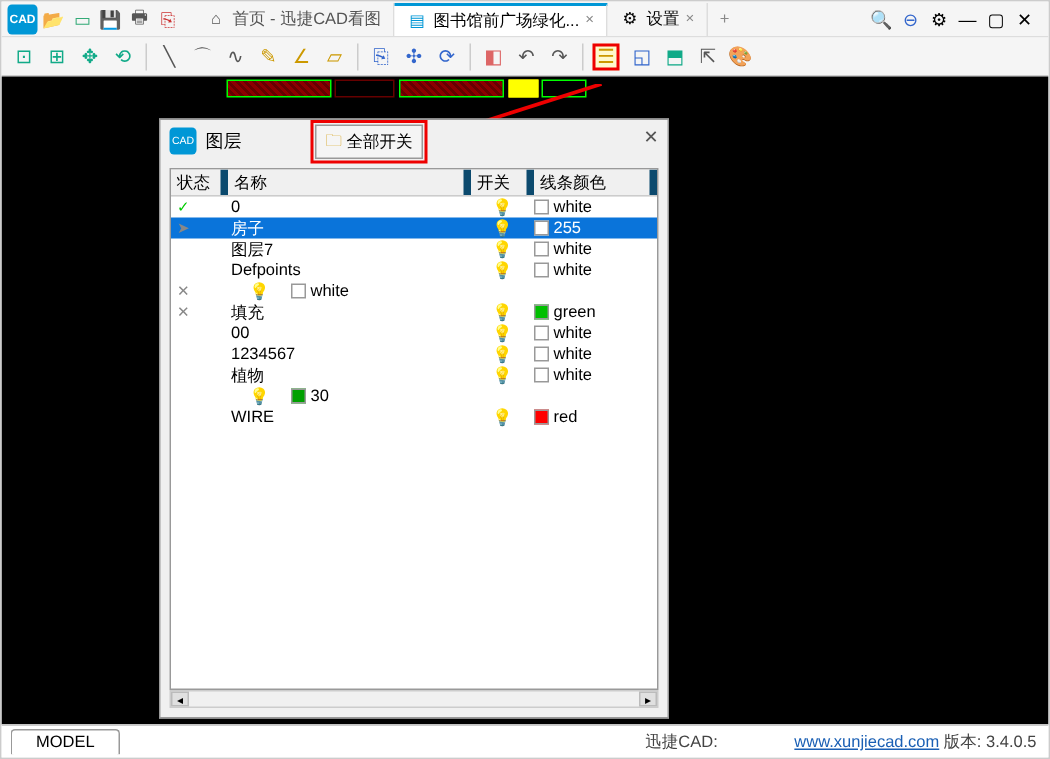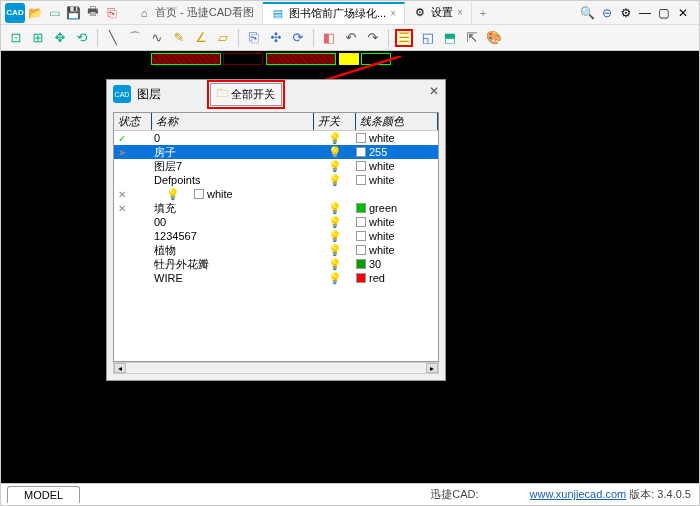--- a/index.html
+++ b/index.html
@@ -25,31 +25,31 @@
 .sep { width: 1px; height: 18px; background: #ccc; }
 .tool { width: 18px; height: 18px; display: flex; align-items: center; justify-content: center; font-size: 13px; cursor: pointer; color: #555; }
 .tool.highlighted { border: 2px solid #e00; padding: 1px; background: #fffacd; }
 
 .canvas { position: absolute; top: 50px; left: 0; right: 0; bottom: 22px; background: #000; }
 .drawing-strip { position: absolute; top: 2px; left: 150px; width: 260px; height: 14px; }
 .strip-part { position: absolute; height: 12px; border: 1px solid #0f0; }
 .strip-red { background: repeating-linear-gradient(45deg, #8b0000, #8b0000 2px, #600 2px, #600 4px); }
 .strip-yellow { background: #ffff00; border-color: #ff0; }
 
-.dialog { position: absolute; top: 78px; left: 105px; width: 340px; height: 302px; background: #f0f0f0; border: 1px solid #999; box-shadow: 2px 2px 6px rgba(0,0,0,0.3); }
+.dialog { position: absolute; top: 78px; left: 105px; width: 340px; height: 400px; background: #f0f0f0; border: 1px solid #999; box-shadow: 2px 2px 6px rgba(0,0,0,0.3); }
 .dlg-title { height: 28px; display: flex; align-items: center; padding: 0 6px; gap: 6px; }
 .dlg-logo { width: 18px; height: 18px; background: #0097d6; border-radius: 3px; color: #fff; font-size: 7px; display: flex; align-items: center; justify-content: center; }
 .dlg-title-text { font-size: 12px; flex: 0 0 auto; }
 .dlg-btn-wrap { margin-left: 40px; border: 2px solid #e00; padding: 1px; }
 .dlg-btn { background: #f5f5f5; border: 1px solid #999; padding: 1px 6px; font-size: 11px; display: flex; align-items: center; gap: 3px; cursor: pointer; }
 .dlg-close { position: absolute; right: 6px; top: 4px; font-size: 12px; cursor: pointer; color: #555; }
 
 .layer-table { position: absolute; top: 32px; left: 6px; right: 6px; bottom: 18px; background: #fff; border: 1px solid #999; overflow: hidden; }
 .lt-head { display: flex; background: #f0f0f0; border-bottom: 1px solid #ccc; font-size: 11px; height: 18px; }
-.lt-head > div { padding: 1px 4px; border-right: 1px solid #0c4a6e; font-style: italic; }
+.lt-head > div { padding: 1px 4px; border-right: 5px solid #0c4a6e; }
 .lt-head .c-state { width: 38px; } .lt-head .c-name { flex: 1; } .lt-head .c-sw { width: 42px; } .lt-head .c-col { width: 82px; }
 
 .lt-row { display: flex; font-size: 11px; height: 14px; align-items: center; }
 .lt-row.sel { background: #0a74da; color: #fff; }
 .lt-row .c-state { width: 38px; display: flex; padding-left: 4px; }
 .lt-row .c-name { flex: 1; padding-left: 2px; }
 .lt-row .c-sw { width: 42px; text-align: center; color: #dd0; }
 .lt-row .c-col { width: 82px; display: flex; align-items: center; gap: 3px; }
 .swatch { width: 10px; height: 10px; border: 1px solid #999; flex-shrink: 0; }
 
@@ -256,21 +256,20 @@
           <div class="c-state" style="color:#888;font-size:10px"></div>
           <div class="c-name">植物</div>
           <div class="c-sw">💡</div>
           <div class="c-col">
             <span class="swatch" style="background:#ffffff"></span>
             <span>white</span>
           </div>
         </div>
         <div class="lt-row">
           <div class="c-state" style="color:#888;font-size:10px"></div>
-          <div class="c-name">牡丹外花瓣</div>
           <div class="c-sw">💡</div>
           <div class="c-col">
             <span class="swatch" style="background:#00a000"></span>
             <span>30</span>
           </div>
         </div>
         <div class="lt-row">
           <div class="c-state" style="color:#888;font-size:10px"></div>
           <div class="c-name">WIRE</div>
           <div class="c-sw">💡</div>

